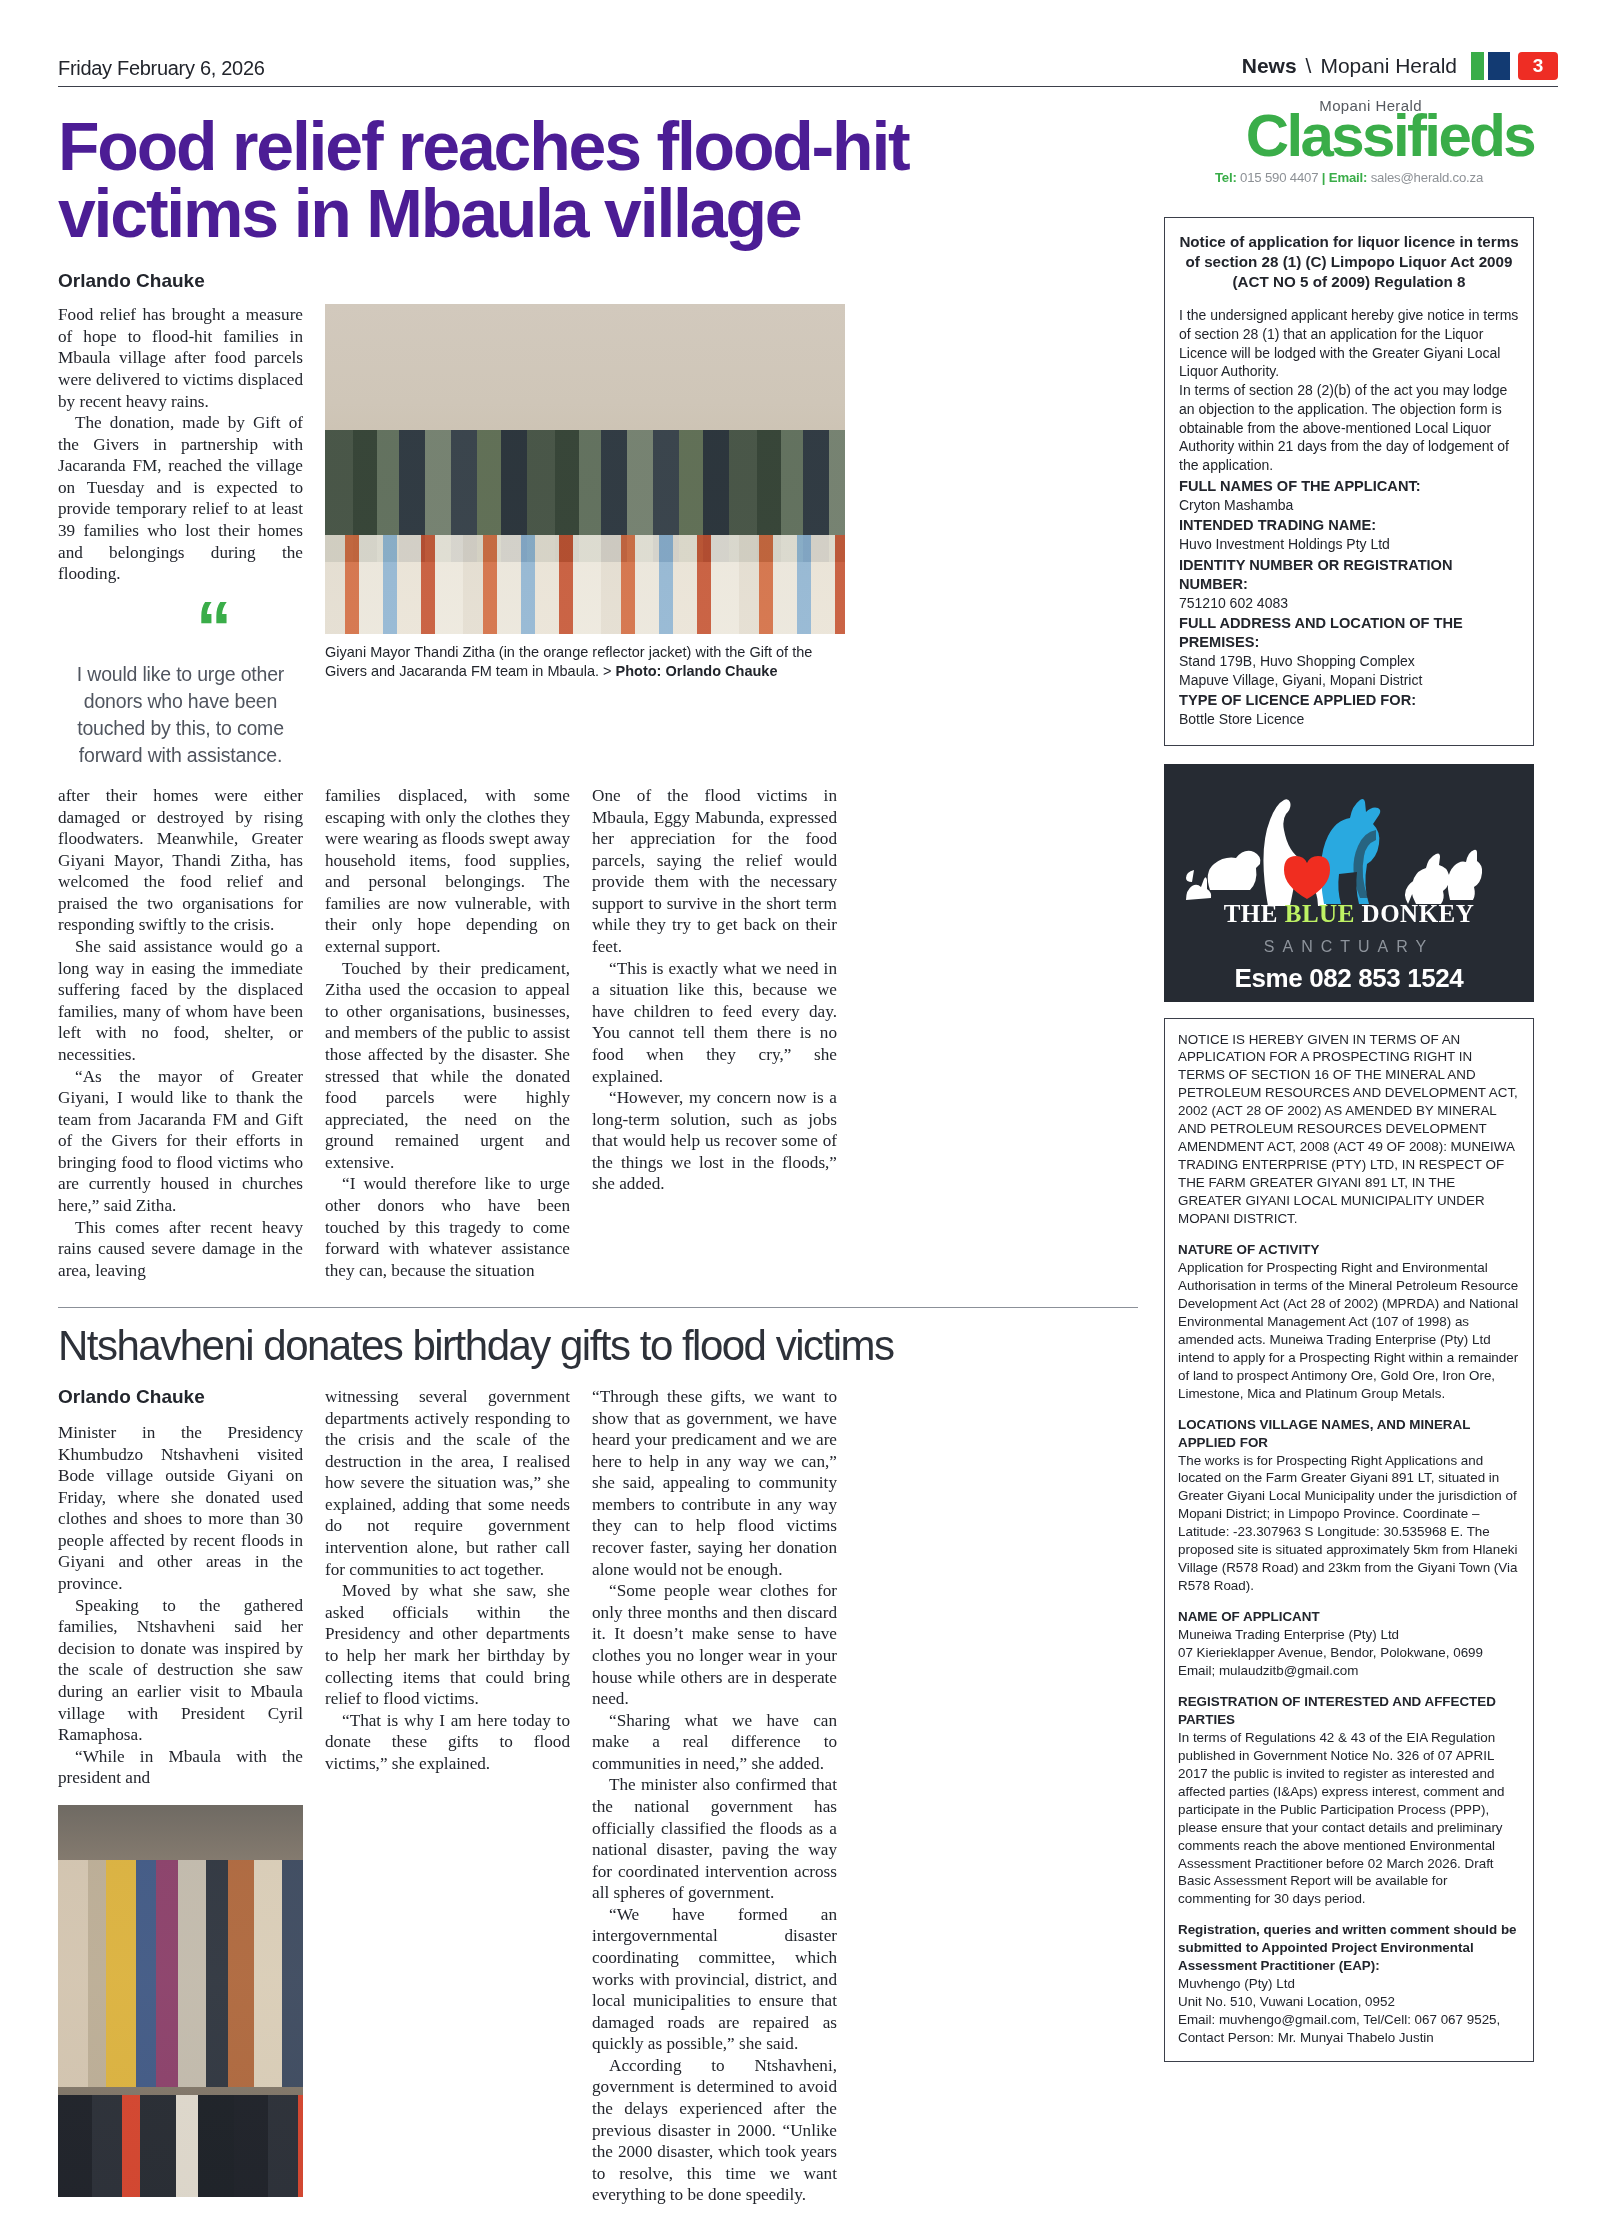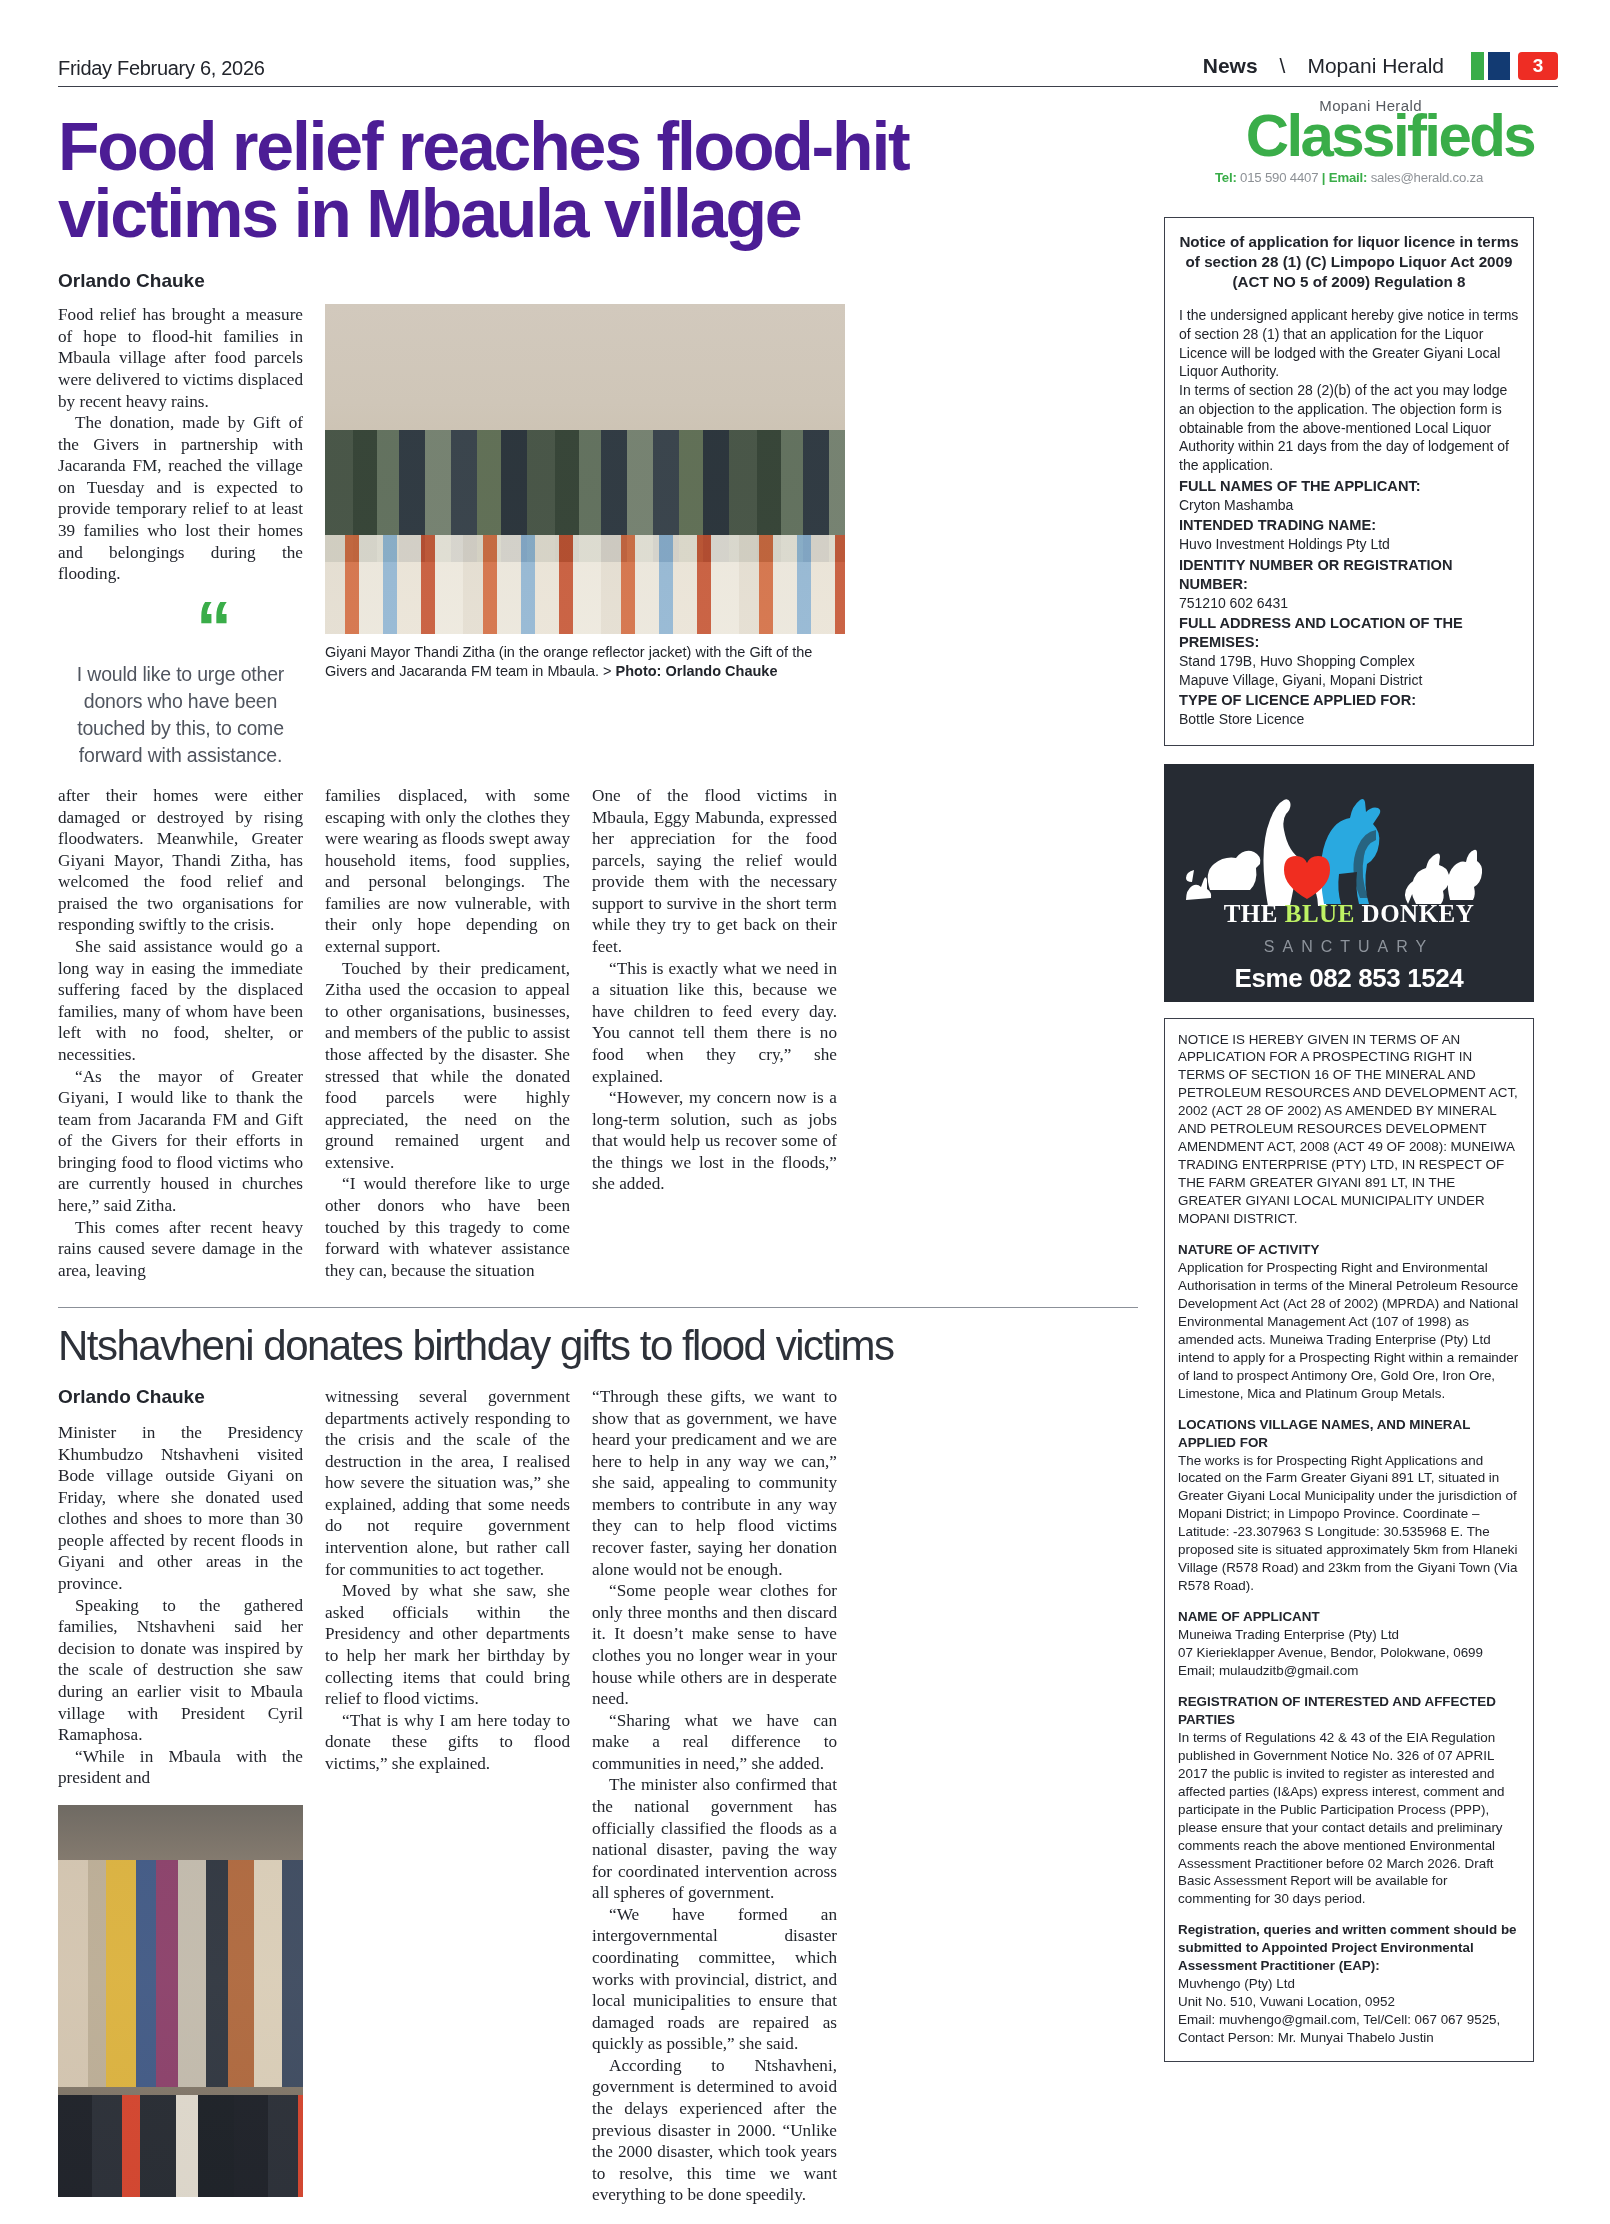--- a/index.html
+++ b/index.html
@@ -9,21 +9,21 @@
     font-family: "Liberation Serif", serif;
     color: #22252c;
     position: relative;
     overflow: hidden;
   }
   .page { width: 1610px; height: 2224px; padding: 44px 52px 20px 58px; position: relative; border-radius: 32px; }
 
   
   .topbar { display: flex; justify-content: space-between; align-items: flex-end; height: 36px; }
   .issue-date { font-family: "Liberation Sans", sans-serif; font-size: 20px; letter-spacing: -0.3px; color: #22252c; }
-  .section-flag { display: flex; align-items: center; gap: 22px; font-family: "Liberation Sans", sans-serif; font-size: 21px; color: #22252c; }
+  .section-flag { display: flex; align-items: center; gap: 9px; font-family: "Liberation Sans", sans-serif; font-size: 21px; color: #22252c; }
   .section-flag .sec-name { font-weight: bold; }
   .flagbars { display: flex; align-items: center; gap: 4px; margin-left: 5px; }
   .fbar { width: 13px; height: 28px; }
   .fbar.green { background: #3aad49; }
   .fbar.navy { background: #123a72; width: 22px; }
   .pagenum { background: #ee2d24; color: #fff; font-family: "Liberation Sans", sans-serif; font-weight: bold;
              font-size: 19px; width: 40px; height: 28px; display: flex; align-items: center; justify-content: center;
              border-radius: 4px; margin-left: 4px; }
 
   .rule-main { border-bottom: 1.5px solid #3b3f4a; margin-top: 6px; }
@@ -268,21 +268,21 @@
 
       <div class="ad-box">
         <div class="ad-title">Notice of application for liquor licence in terms of section 28 (1) (C) Limpopo Liquor Act 2009 (ACT NO 5 of 2009) Regulation 8</div>
         <div class="ad-para" style="white-space:pre-line">I the undersigned applicant hereby give notice in terms of section 28 (1) that an application for the Liquor Licence will be lodged with the Greater Giyani Local Liquor Authority.
 In terms of section 28 (2)(b) of the act you may lodge an objection to the application. The objection form is obtainable from the above-mentioned Local Liquor Authority within 21 days from the day of lodgement of the application.</div>
         <div class="ad-label">FULL NAMES OF THE APPLICANT:</div>
         <div class="ad-val">Cryton Mashamba</div>
         <div class="ad-label">INTENDED TRADING NAME:</div>
         <div class="ad-val">Huvo Investment Holdings Pty Ltd</div>
         <div class="ad-label">IDENTITY NUMBER OR REGISTRATION NUMBER:</div>
-        <div class="ad-val">751210 602 6431</div>
+        <div class="ad-val">751210 602 4083</div>
         <div class="ad-label">FULL ADDRESS AND LOCATION OF THE PREMISES:</div>
         <div class="ad-val" style="white-space:pre-line">Stand 179B, Huvo Shopping Complex
 Mapuve Village, Giyani, Mopani District</div>
         <div class="ad-label">TYPE OF LICENCE APPLIED FOR:</div>
         <div class="ad-val">Bottle Store Licence</div>
       </div>
 
       <div class="donkey-ad">
         <svg class="donkey-art" viewBox="0 0 340 140">
           <path d="M46 112 q-6-18 4-26 q10-8 22-6 q8-10 18-6 q8 4 6 12 l-4 4 q2 14-6 22 z M50 112 l2 14 M70 112 l2 14 M88 110 l4 16 M30 92 q-8 2-8 8 q0 4 6 4" fill="#ffffff"></path>

